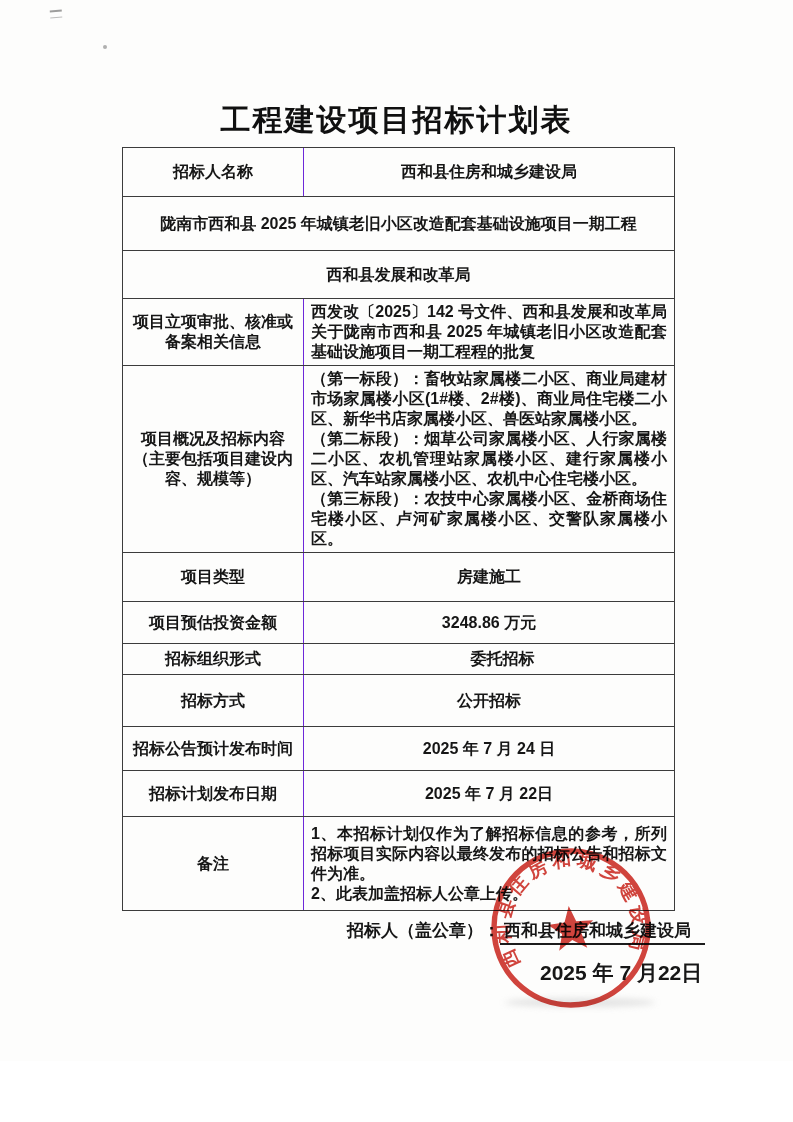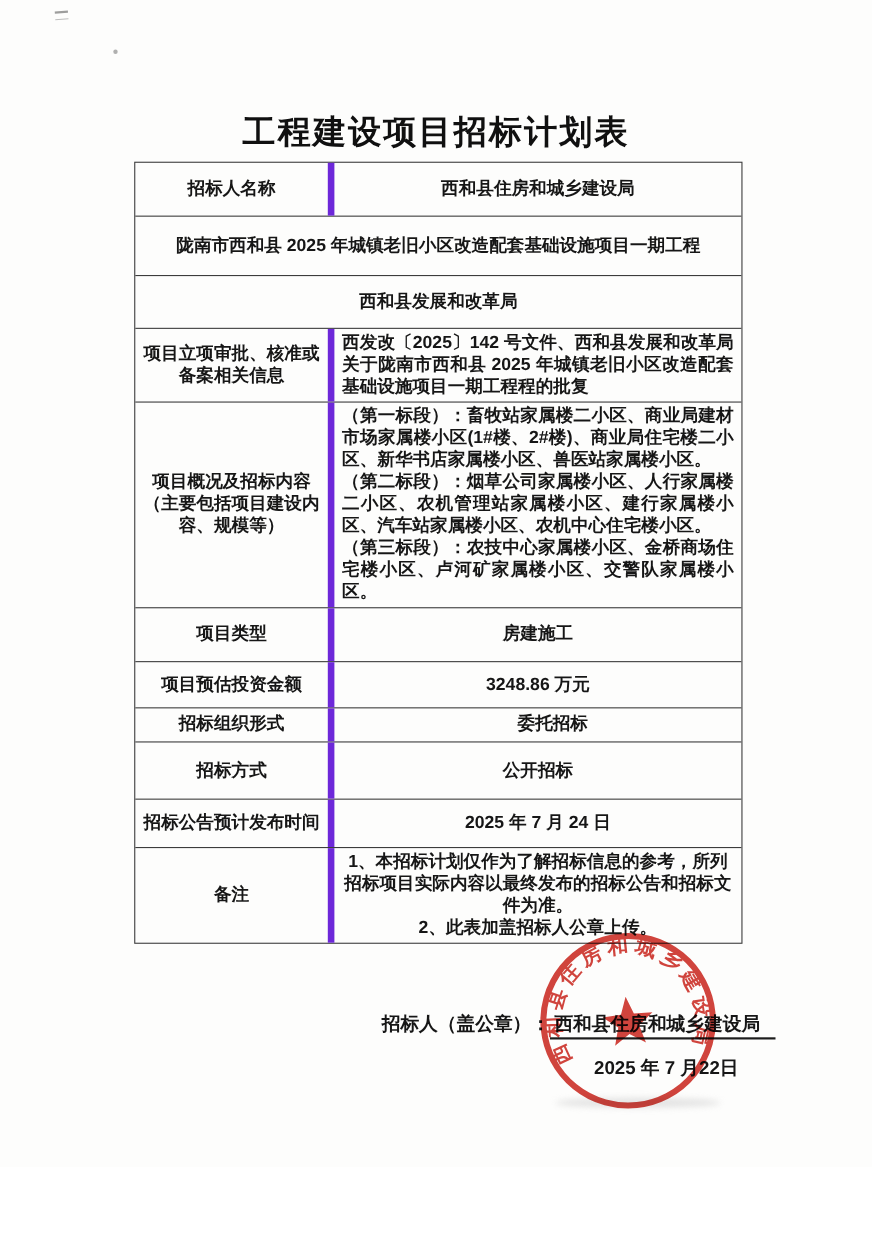--- a/index.html
+++ b/index.html
@@ -34,21 +34,21 @@
     box-sizing:border-box;
     font-size:16px;font-weight:600;
   }
   .row{display:flex;border-bottom:1px solid #3c3c3c;}
   .row:last-child{border-bottom:none;}
   .cell{
     box-sizing:border-box;display:flex;align-items:center;
     line-height:20px;word-break:break-all;
   }
   .cell.label{
-    width:181px;flex:0 0 181px;border-right:6px solid #6d28d9;
+    width:181px;flex:0 0 181px;border-right:1px solid #6d28d9;
     justify-content:center;text-align:center;padding:3px 3px;
   }
   .cell.value{
     flex:1 1 auto;justify-content:center;text-align:center;
     padding:3px 7px;white-space:pre-line;
   }
   
   .row:nth-child(1){min-height:48px;}
   .row:nth-child(2){min-height:53px;}
   .row:nth-child(3){min-height:47px;}
@@ -71,21 +71,21 @@
   .signature-line{
     position:absolute;left:347px;top:919px;
     font-size:17px;font-weight:600;white-space:nowrap;
   }
   .signature-name{
     border-bottom:2px solid #1c1c1c;
     padding:0 14px 3px 4px;
   }
   .footer-date{
     position:absolute;left:540px;top:959px;
-    font-size:17px;font-weight:600;white-space:nowrap;
+    font-size:21px;font-weight:600;white-space:nowrap;
   }
   
   .seal{
     position:absolute;left:486px;top:838px;
     width:170px;height:180px;
     transform:rotate(-6deg);
     mix-blend-mode:multiply;
     opacity:.93;
   }
   .seal-smudge{
@@ -138,20 +138,24 @@
       </div>
       <div class="row">
         <div class="cell label">招标方式</div>
         <div class="cell value">公开招标</div>
       </div>
       <div class="row">
         <div class="cell label">招标公告预计发布时间</div>
         <div class="cell value">2025 年 7 月 24 日</div>
       </div>
       <div class="row">
+        <div class="cell label">招标计划发布日期</div>
+        <div class="cell value">2025 年 7 月 22日</div>
+      </div>
+      <div class="row">
         <div class="cell label">备注</div>
         <div class="cell value">1、本招标计划仅作为了解招标信息的参考，所列招标项目实际内容以最终发布的招标公告和招标文件为准。
 2、此表加盖招标人公章上传。</div>
       </div>
     </div>
 
   <div class="signature-line"><span>招标人（盖公章）：</span><span class="signature-name">西和县住房和城乡建设局</span></div>
 
   <div class="footer-date">2025 年 7 月22日</div>
 

